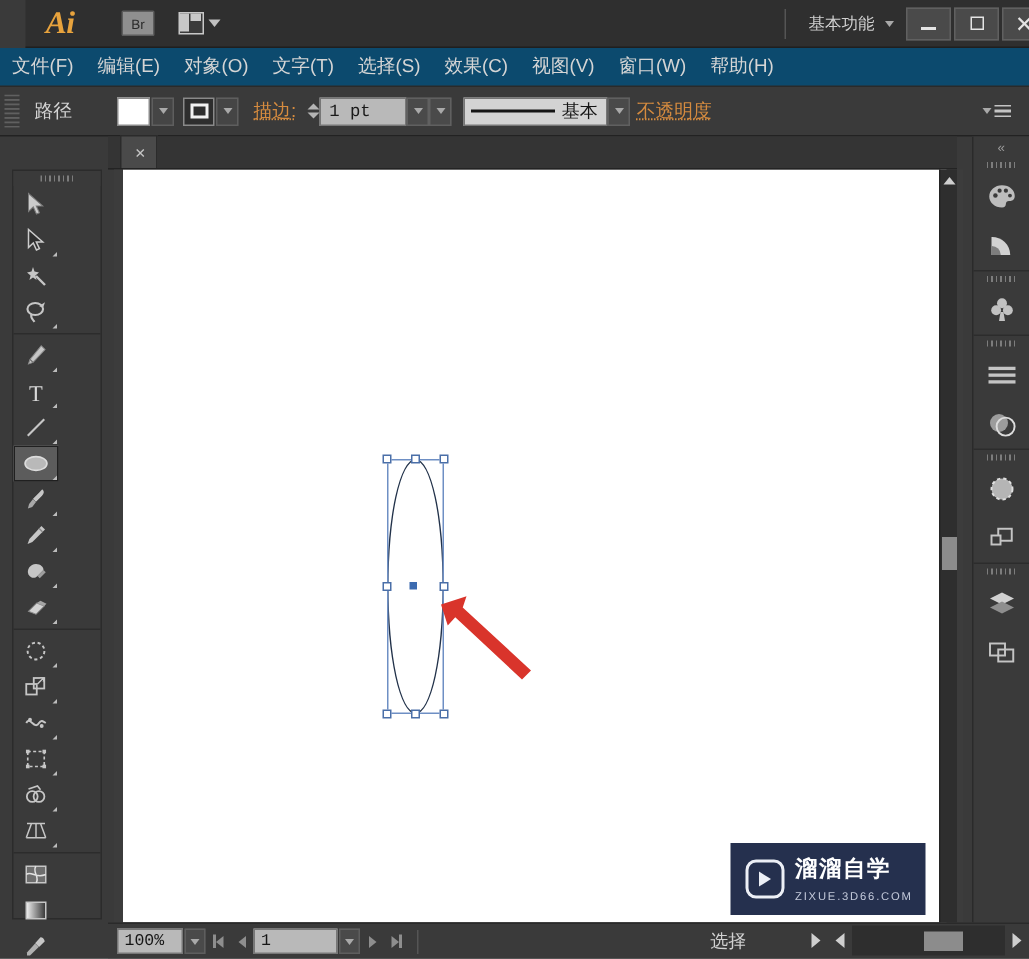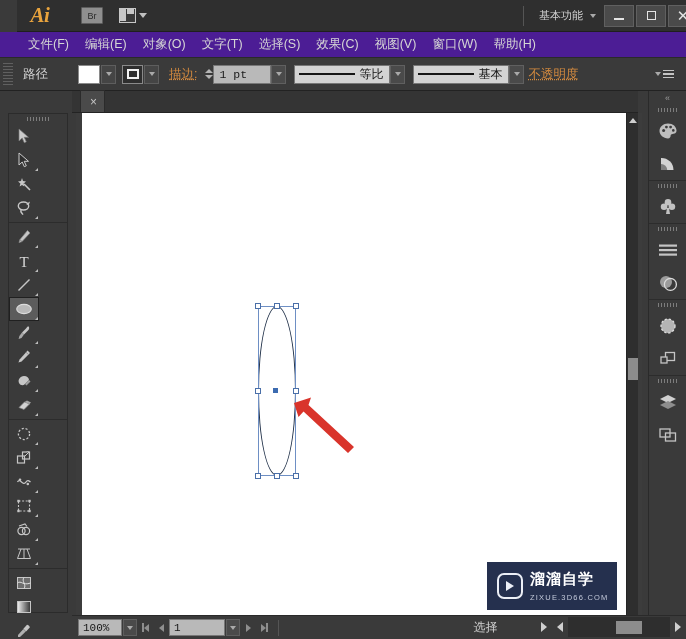--- a/index.html
+++ b/index.html
@@ -63,22 +63,22 @@
     display: flex; align-items: center; justify-content: center;
     color: #e4e4e4; font-size: 12px;
   }
   .winbtn.close { font-size: 15px; }
   .min-glyph { width: 10px; height: 2px; background: #e4e4e4; margin-top: 6px; }
   .max-glyph { width: 9px; height: 9px; border: 1.5px solid #e4e4e4; }
 
   
   .menubar {
     position: absolute; left: 0; top: 32px; width: 686px; height: 26px;
-    background: #4c1d95; border-bottom: 1px solid #2a2a2a;
-    display: flex; align-items: center; padding-left: 20px;
+    background: #0c4a6e; border-bottom: 1px solid #2a2a2a;
+    display: flex; align-items: center; padding-left: 0;
   }
   .menu-item {
     color: #d5d5d5; font-size: 12.5px; padding: 3px 8px; white-space: nowrap;
   }
 
   
   .controlbar {
     position: absolute; left: 0; top: 58px; width: 686px; height: 33px;
     background: #3a3a3a; border-bottom: 1px solid #222;
     display: flex; align-items: center;
@@ -339,24 +339,20 @@
     <div class="cb-label orange">描边:</div>
     <div class="stepper">
       <span class="step-up"></span>
       <span class="step-dn"></span>
     </div>
     <div class="num-field">1 pt</div>
     <div class="drop-btn">
         <span class="caret-sm"></span>
       </div>
 
-    <div class="big-drop" style="width:96px">
-      <span class="drop-line"></span>
-      <span>等比</span>
-    </div>
     <div class="drop-btn">
         <span class="caret-sm"></span>
       </div>
 
     <div class="big-drop" style="width:96px">
       <span class="drop-line"></span>
       <span>基本</span>
     </div>
     <div class="drop-btn">
         <span class="caret-sm"></span>

